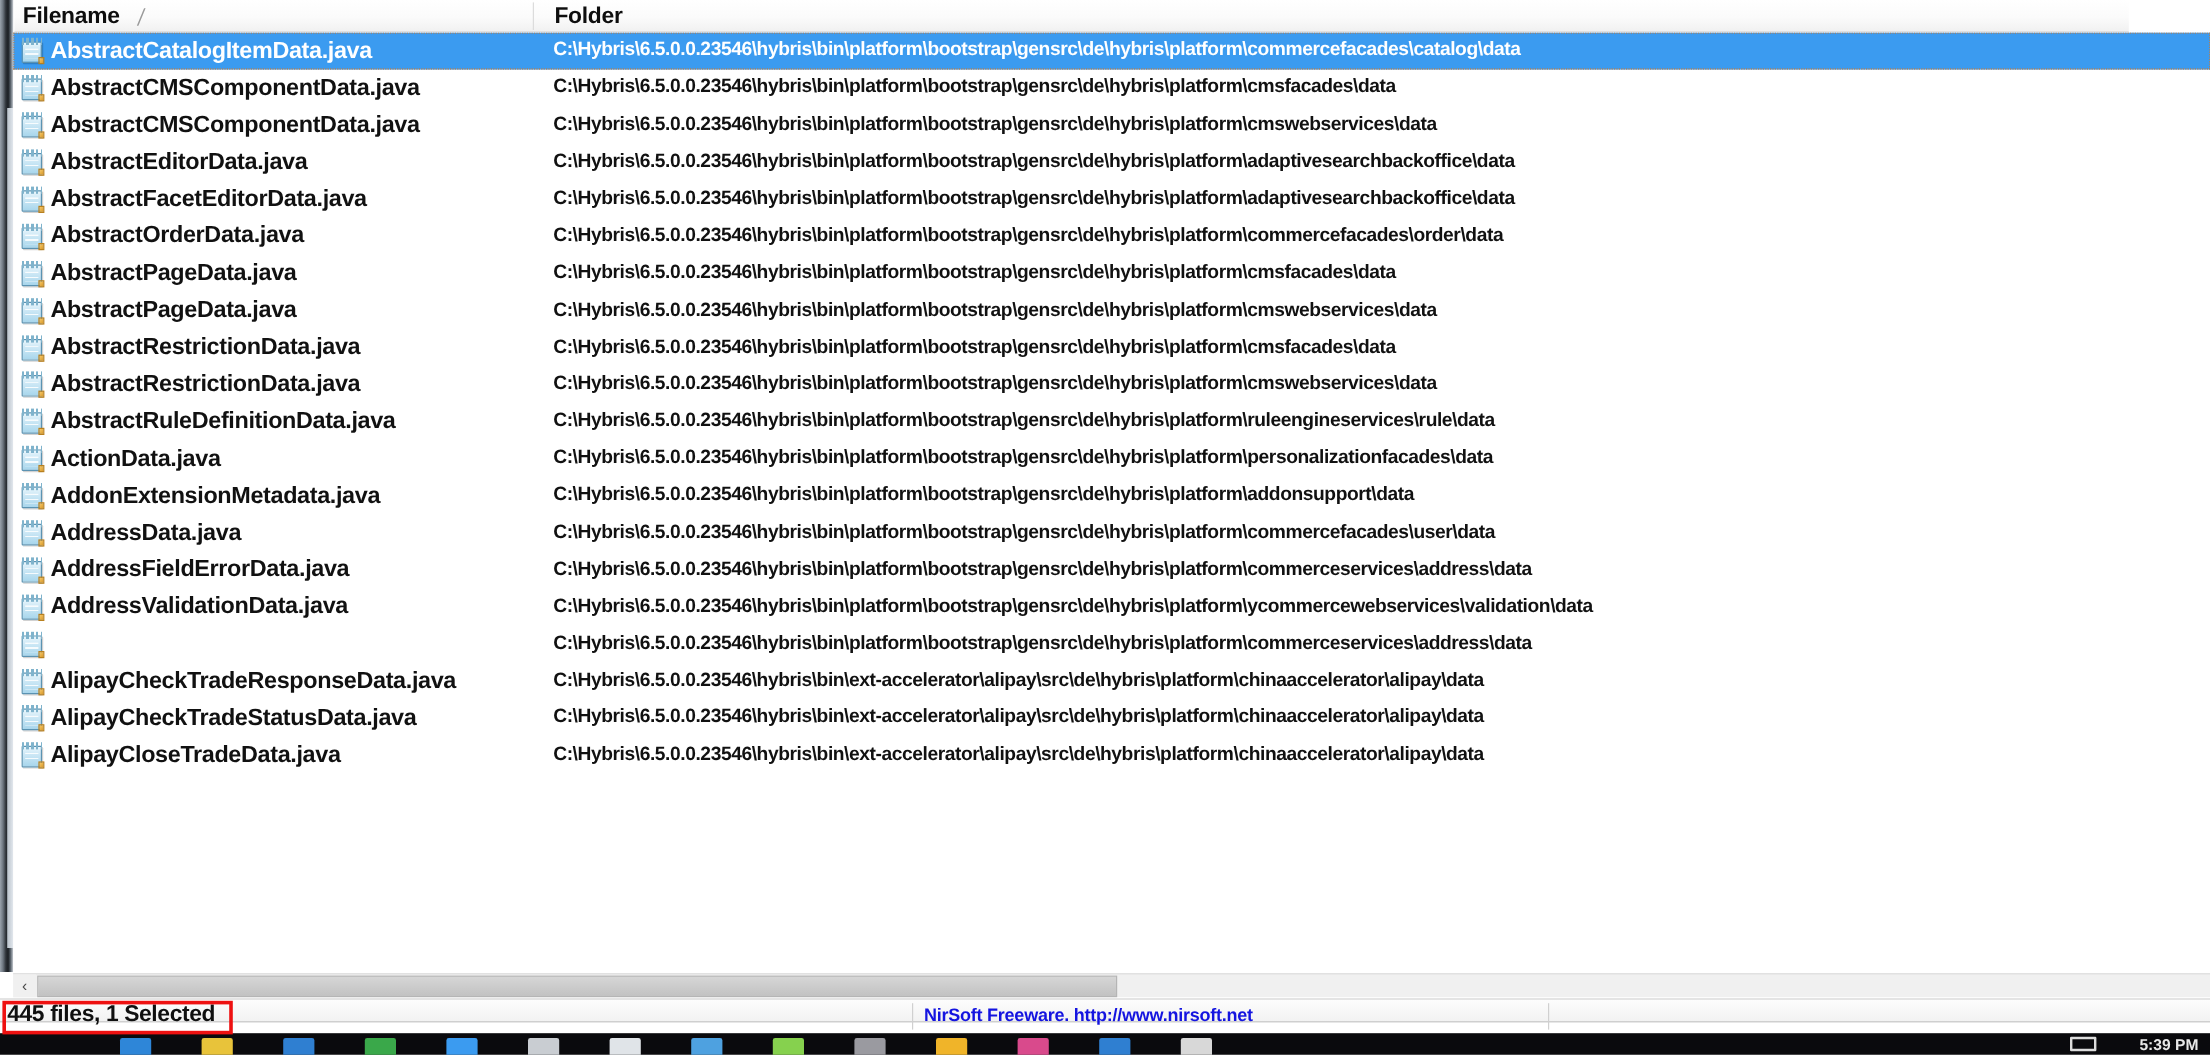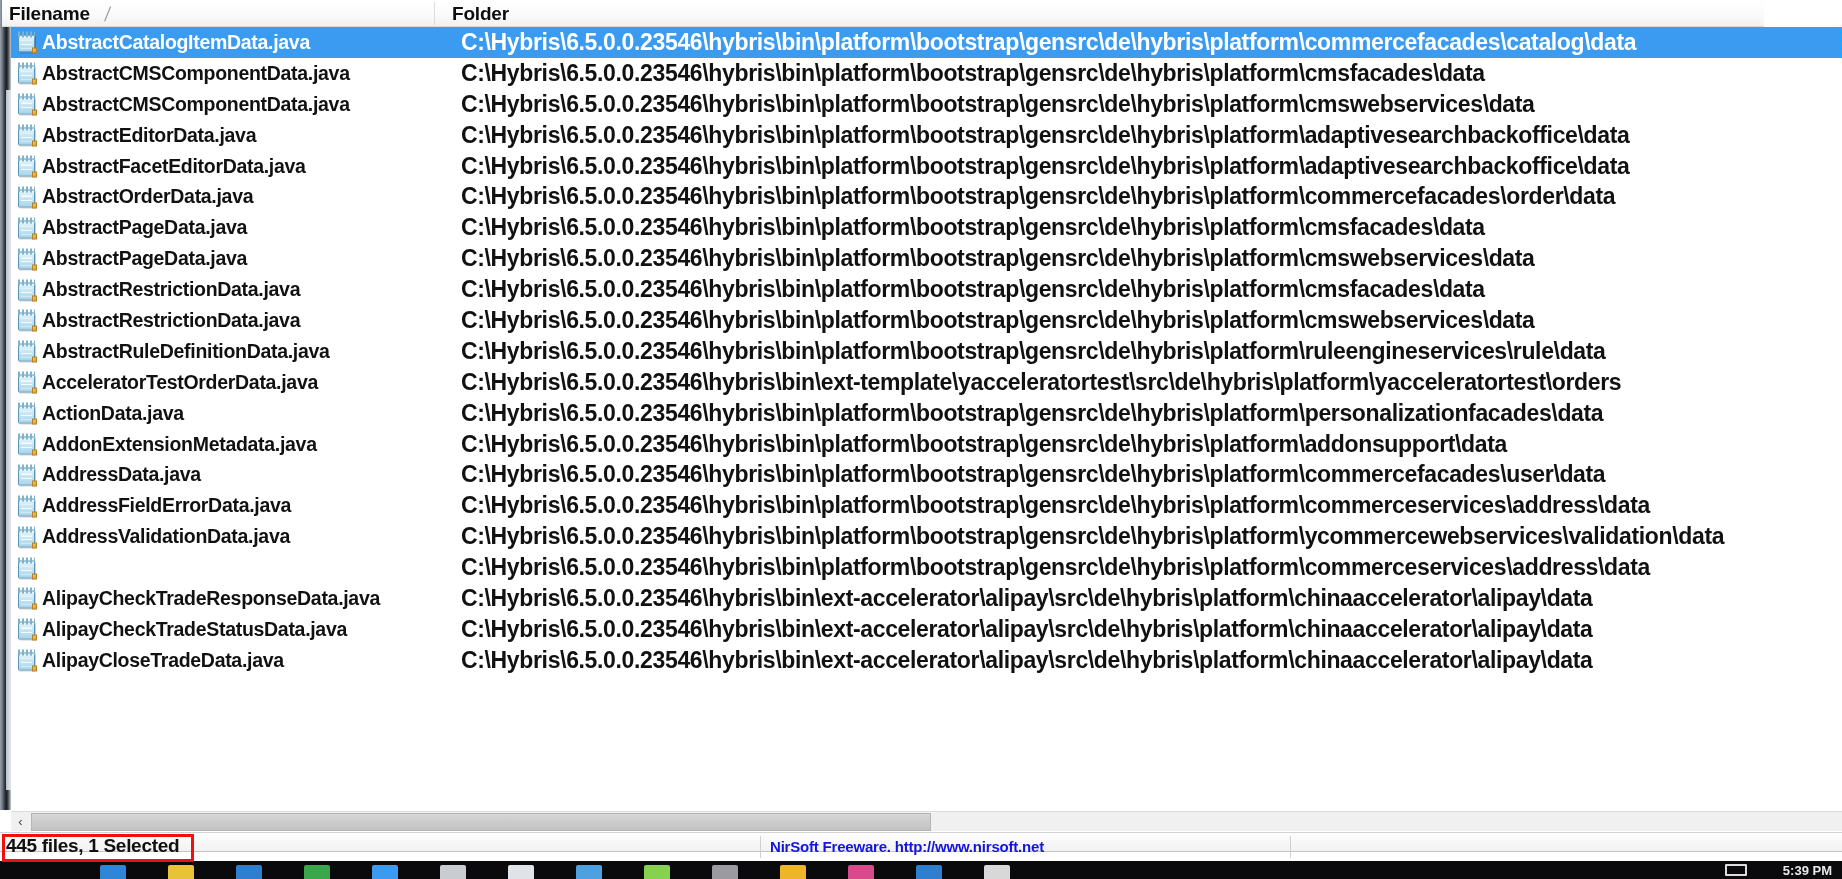--- a/index.html
+++ b/index.html
@@ -22,21 +22,21 @@
     background: linear-gradient(to right, #9aa3ad 0%, #6e7781 22%, #2d3238 45%, #1b1f24 62%, #5b646d 80%, #c9ced4 100%);
   }
   .left-edge-thumb {
     position: absolute; left: 6px; top: 90px;
     width: 5px; height: 700px;
     background: linear-gradient(to right,#b9c2cb,#e3e8ee);
   }
 
   
   .list-header {
-    position: absolute; left: 2px; top: 0;
+    position: absolute; left: 12px; top: 0;
     width: 1762px; height: 27px;
     background: linear-gradient(to bottom,#ffffff 0%,#fbfbfb 55%,#f1f1f1 100%);
     border-bottom: 1px solid #d9d9d9;
     padding-left: 26px;
   }
   .hcell {
     position: absolute; top: 0; height: 27px;
     display: flex; align-items: center;
     font-size: 19px; font-weight: bold; color: #0e0e0e;
     letter-spacing: -0.2px;
@@ -120,21 +120,21 @@
     position: absolute; left: 31px;
     width: 400px;
     font-size: 19.5px; font-weight: bold; color: #111111;
     letter-spacing: -0.3px;
     overflow: hidden;
   }
   .row.selected .cell-name { left: 31px; }
   .cell-folder {
     position: absolute; left: 450px;
     width: 1380px;
-    font-size: 23px; font-weight: bold; color: #111111;
+    font-size: 16px; font-weight: bold; color: #111111;
     letter-spacing: -0.35px;
     overflow: hidden;
   }
 
   
   .hscroll {
     position: absolute; left: 11px; top: 811px;
     width: 1831px; height: 20px;
     background: #f0f0f0;
     border-top: 1px solid #dcdcdc;
@@ -315,29 +315,20 @@
         <div class="cell-folder">C:\Hybris\6.5.0.0.23546\hybris\bin\platform\bootstrap\gensrc\de\hybris\platform\cmswebservices\data</div>
       </div>
       <div class="row">
         <div class="icon-wrap">
           <div class="np-body"></div>
           <div class="np-spiral"></div>
           <div class="np-fold"></div>
         </div>
         <div class="cell-name">AbstractRuleDefinitionData.java</div>
         <div class="cell-folder">C:\Hybris\6.5.0.0.23546\hybris\bin\platform\bootstrap\gensrc\de\hybris\platform\ruleengineservices\rule\data</div>
-      </div>
-      <div class="row">
-        <div class="icon-wrap">
-          <div class="np-body"></div>
-          <div class="np-spiral"></div>
-          <div class="np-fold"></div>
-        </div>
-        <div class="cell-name">AcceleratorTestOrderData.java</div>
-        <div class="cell-folder">C:\Hybris\6.5.0.0.23546\hybris\bin\ext-template\yacceleratortest\src\de\hybris\platform\yacceleratortest\orders</div>
       </div>
       <div class="row">
         <div class="icon-wrap">
           <div class="np-body"></div>
           <div class="np-spiral"></div>
           <div class="np-fold"></div>
         </div>
         <div class="cell-name">ActionData.java</div>
         <div class="cell-folder">C:\Hybris\6.5.0.0.23546\hybris\bin\platform\bootstrap\gensrc\de\hybris\platform\personalizationfacades\data</div>
       </div>

